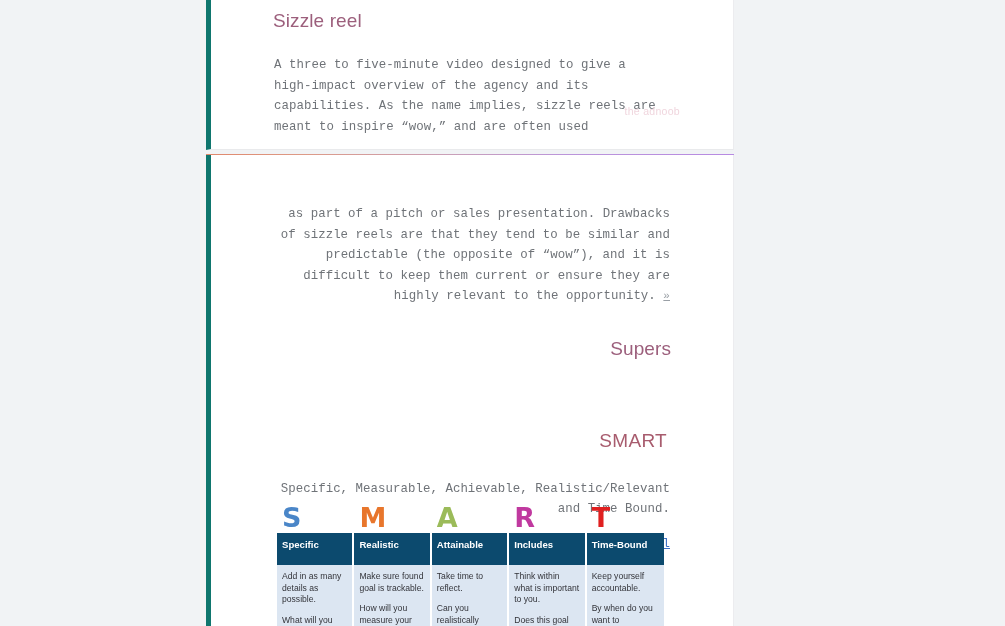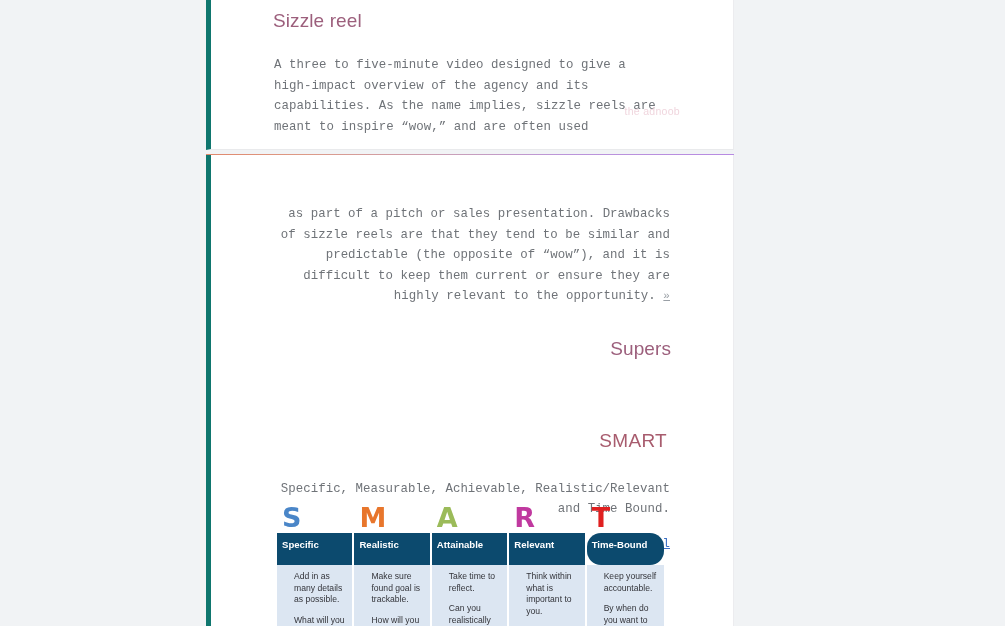--- a/index.html
+++ b/index.html
@@ -122,34 +122,34 @@
   .smart-head {
     background: #0c4a6e;
     color: #ffffff;
     font-size: 9.6px;
     font-weight: 700;
     padding: 6px 5px 17px 5px;
     box-sizing: border-box;
     border-right: 2px solid #ffffff;
     height: 32px;
   }
-  .smart-col:last-child .smart-head { border-right: none; border-radius: 14px; }
+  .smart-col:last-child .smart-head { border-right: none; }
   .smart-body {
     background: #dce6f2;
     color: #33343a;
     font-size: 8.6px;
     line-height: 11.5px;
     padding: 6px 5px 0 5px;
     box-sizing: border-box;
     border-right: 2px solid #ffffff;
     height: 64px;
     overflow: hidden;
   }
   .smart-col:last-child .smart-body { border-right: none; }
-  .smart-body .para { margin: 0 0 9px 12px; }
+  .smart-body .para { margin: 0 0 9px 0; }
   .sp-8 { height: 8px; }
   .sp-12 { height: 12px; }
   .sp-14 { height: 14px; }
   .sp-20 { height: 20px; }
   .sp-24 { height: 24px; }
 </style>
 </head>
 <body>
 
 <div class="page">
@@ -212,21 +212,21 @@
           </div>
         </div>
         <div class="smart-col">
           <div class="smart-head">Attainable</div>
           <div class="smart-body">
             <div class="para">Take time to reflect.</div>
             <div class="para">Can you realistically accomplish this goal within a</div>
           </div>
         </div>
         <div class="smart-col">
-          <div class="smart-head">Relevant</div>
+          <div class="smart-head">Includes</div>
           <div class="smart-body">
             <div class="para">Think within what is important to you.</div>
             <div class="para">Does this goal align with your values and larger</div>
           </div>
         </div>
         <div class="smart-col">
           <div class="smart-head">Time-Bound</div>
           <div class="smart-body">
             <div class="para">Keep yourself accountable.</div>
             <div class="para">By when do you want to accomplish this goal? How long</div>

